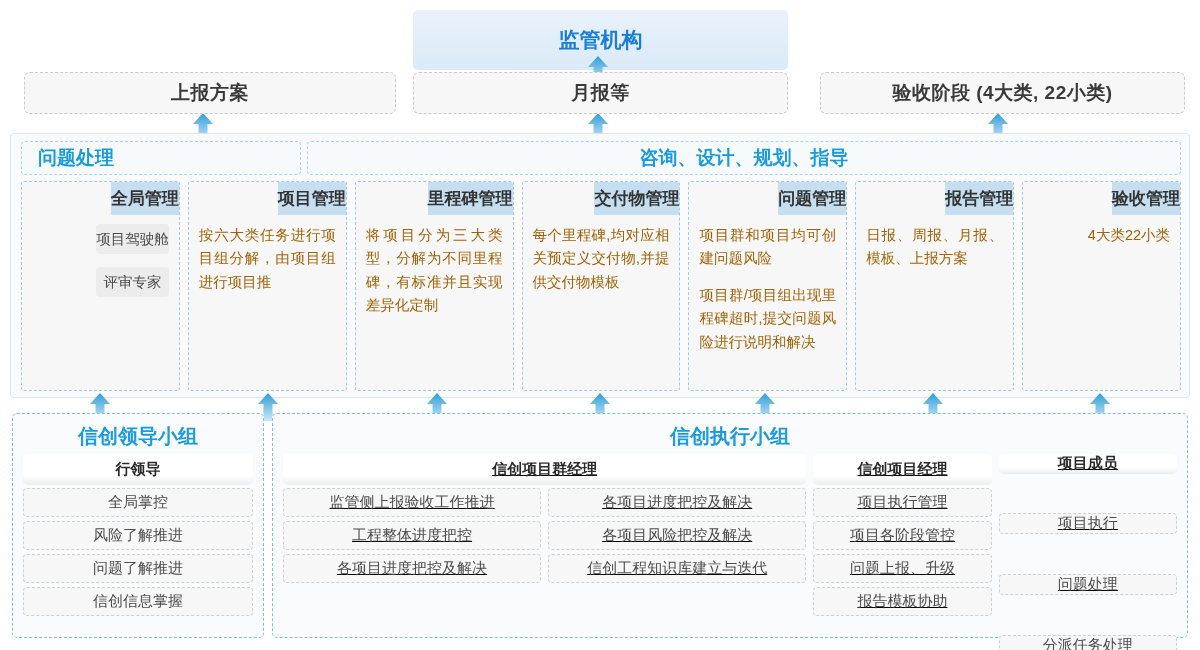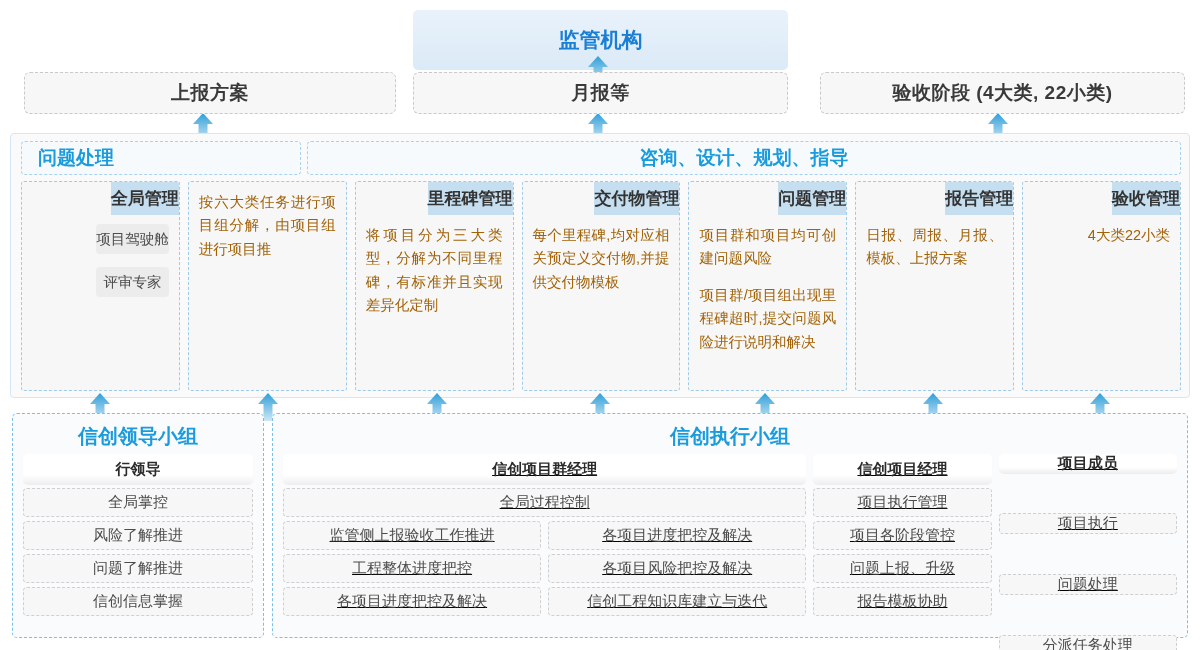--- a/index.html
+++ b/index.html
@@ -164,20 +164,21 @@
 
       <div class="col">
         <div class="col-head">全局管理</div>
         <div class="col-body">
           <div class="chip">项目驾驶舱</div>
           <div class="chip">评审专家</div>
         </div>
       </div>
 
       <div class="col">
+        <div class="col-head">项目管理</div>
         <div class="col-body">
           <div class="col-text">按六大类任务进行项目组分解，由项目组进行项目推</div>
         </div>
       </div>
 
       <div class="col">
         <div class="col-head">里程碑管理</div>
         <div class="col-body">
           <div class="col-text">将项目分为三大类型，分解为不同里程碑，有标准并且实现差异化定制</div>
         </div>
@@ -262,21 +263,20 @@
     </div>
   </div>
 
   <div id="bottom-right">
     <div class="group-title">信创执行小组</div>
 
     <div id="br-grid">
 
       <div id="br-left">
         <div class="role-head">信创项目群经理</div>
-        <div class="role-item full-wide">全局过程控制</div>
         <div id="br-left-sub">
           <div class="role-col">
             <div class="role-item">监管侧上报验收工作推进</div>
             <div class="role-item">工程整体进度把控</div>
             <div class="role-item">各项目进度把控及解决</div>
           </div>
           <div class="role-col">
             <div class="role-item">各项目进度把控及解决</div>
             <div class="role-item">各项目风险把控及解决</div>
             <div class="role-item">信创工程知识库建立与迭代</div>

